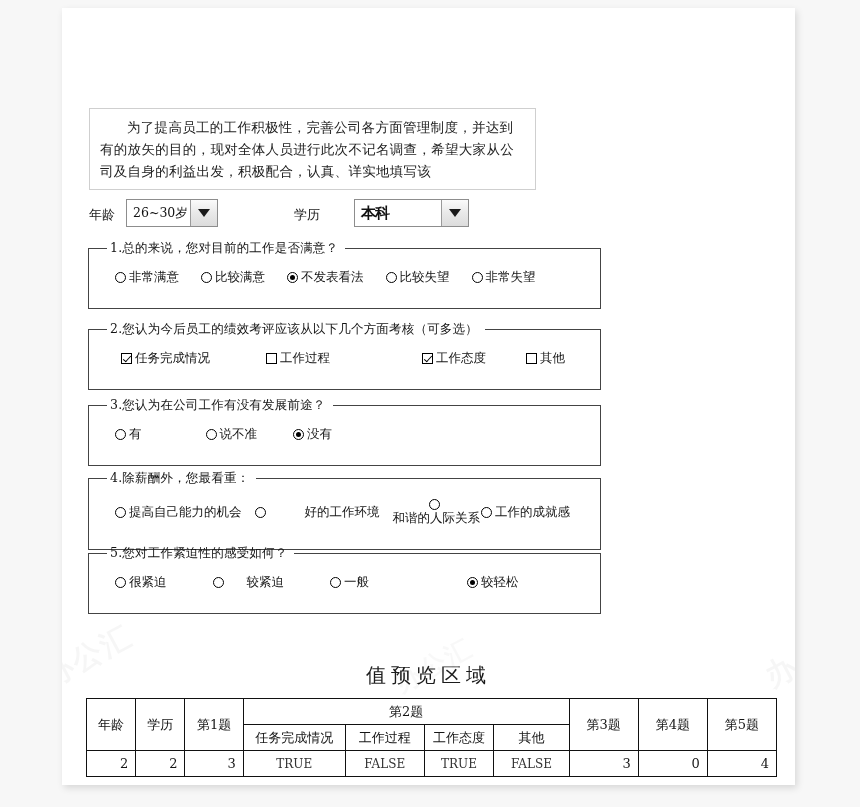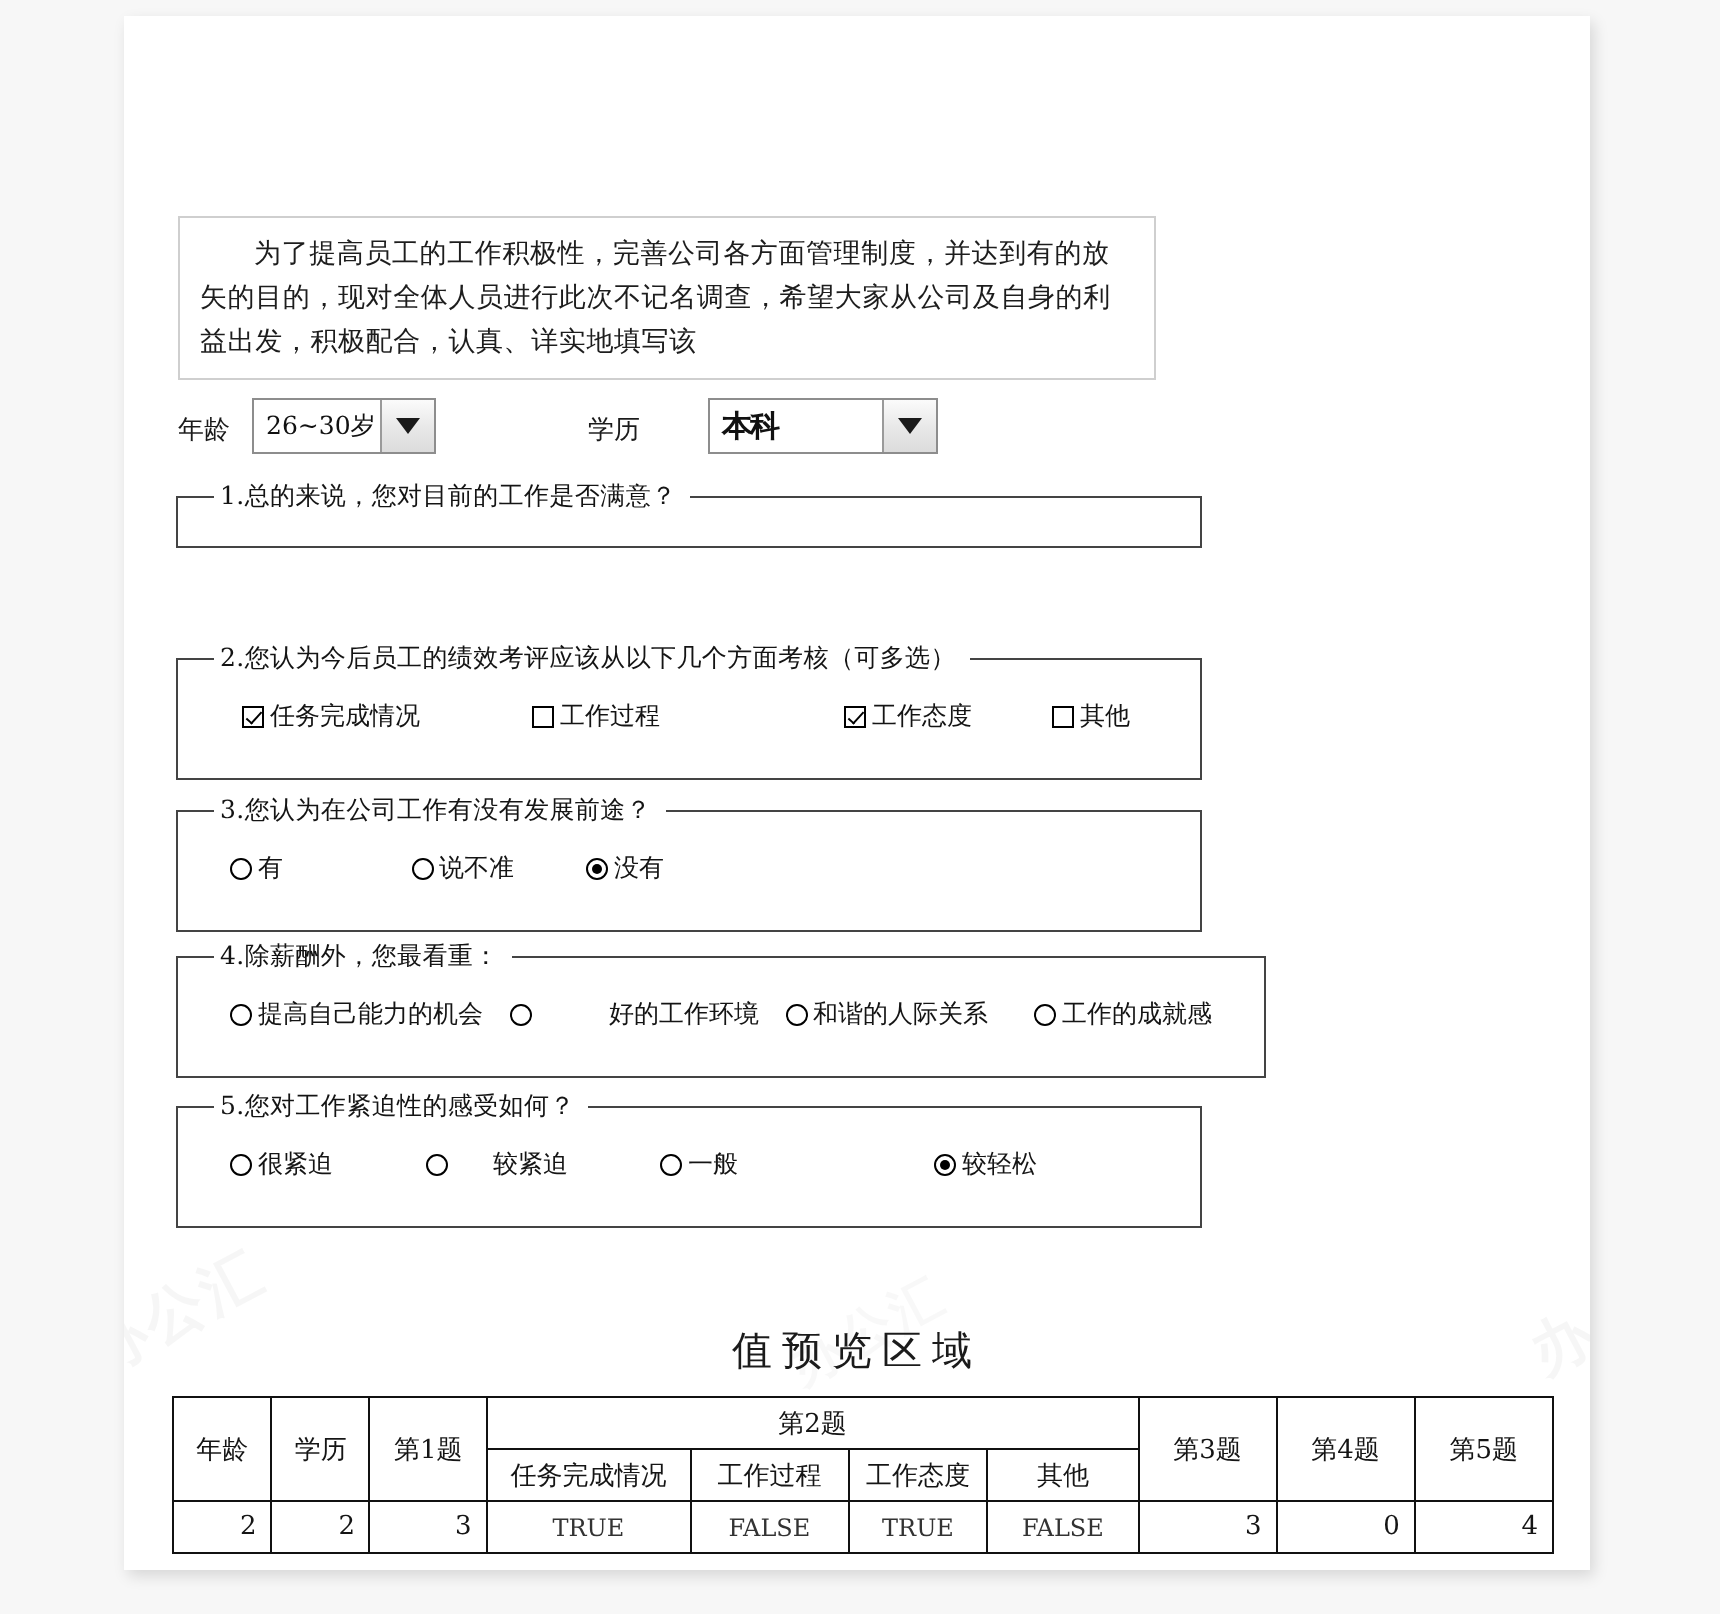--- a/index.html
+++ b/index.html
@@ -48,21 +48,21 @@
     background-clip:text;
     color:transparent;
     -webkit-text-fill-color:transparent;
     text-shadow:none;
   }
 
   
   .intro{
     position:absolute;
     left:27px;top:100px;
-    width:489px;
+    width:447px;
     min-height:72px;
     border:1px solid #cfcfcf;
     background:#fff;
     padding:8px 10px 6px 10px;
     box-sizing:border-box;
     font-size:13.5px;
     line-height:1.62;
     color:#1d1d1d;
     text-indent:2em;
     font-family:"DejaVu Serif","Liberation Serif",serif;
@@ -253,20 +253,42 @@
     <div class="combo" style="left:265px;width:115px;">
       <span class="val tight">本科</span>
       <span class="arrow">
           <i></i>
         </span>
     </div>
   </div>
 
   <fieldset class="q" style="top:232px;">
     <legend>1.总的来说，您对目前的工作是否满意？</legend>
+    <div class="opts">
+      <label class="opt" style="margin-right:22px;">
+          <span class="radio"></span>
+          <span>非常满意</span>
+        </label>
+      <label class="opt" style="margin-right:22px;">
+          <span class="radio"></span>
+          <span>比较满意</span>
+        </label>
+      <label class="opt" style="margin-right:22px;">
+          <span class="radio on"></span>
+          <span>不发表看法</span>
+        </label>
+      <label class="opt" style="margin-right:22px;">
+          <span class="radio"></span>
+          <span>比较失望</span>
+        </label>
+      <label class="opt">
+          <span class="radio"></span>
+          <span>非常失望</span>
+        </label>
+    </div>
   </fieldset>
 
   <fieldset class="q" style="top:313px;">
     <legend>2.您认为今后员工的绩效考评应该从以下几个方面考核（可多选）</legend>
     <div class="opts" style="padding-left:20px;">
       <label class="opt" style="margin-right:56px;">
           <span class="check on"></span>
           <span>任务完成情况</span>
         </label>
       <label class="opt" style="margin-right:92px;">
@@ -306,21 +328,21 @@
     <legend>4.除薪酬外，您最看重：</legend>
     <div class="opts">
       <label class="opt" style="margin-right:13px;">
           <span class="radio"></span>
           <span>提高自己能力的机会</span>
         </label>
       <label class="opt" style="margin-right:13px;gap:36px;">
           <span class="radio"></span>
           <span>好的工作环境</span>
         </label>
-      <label class="opt" style="margin-right:23px;">
+      <label class="opt" style="margin-right:1px;flex-direction:column;">
           <span class="radio"></span>
           <span>和谐的人际关系</span>
         </label>
       <label class="opt">
           <span class="radio"></span>
           <span>工作的成就感</span>
         </label>
     </div>
   </fieldset>
 

